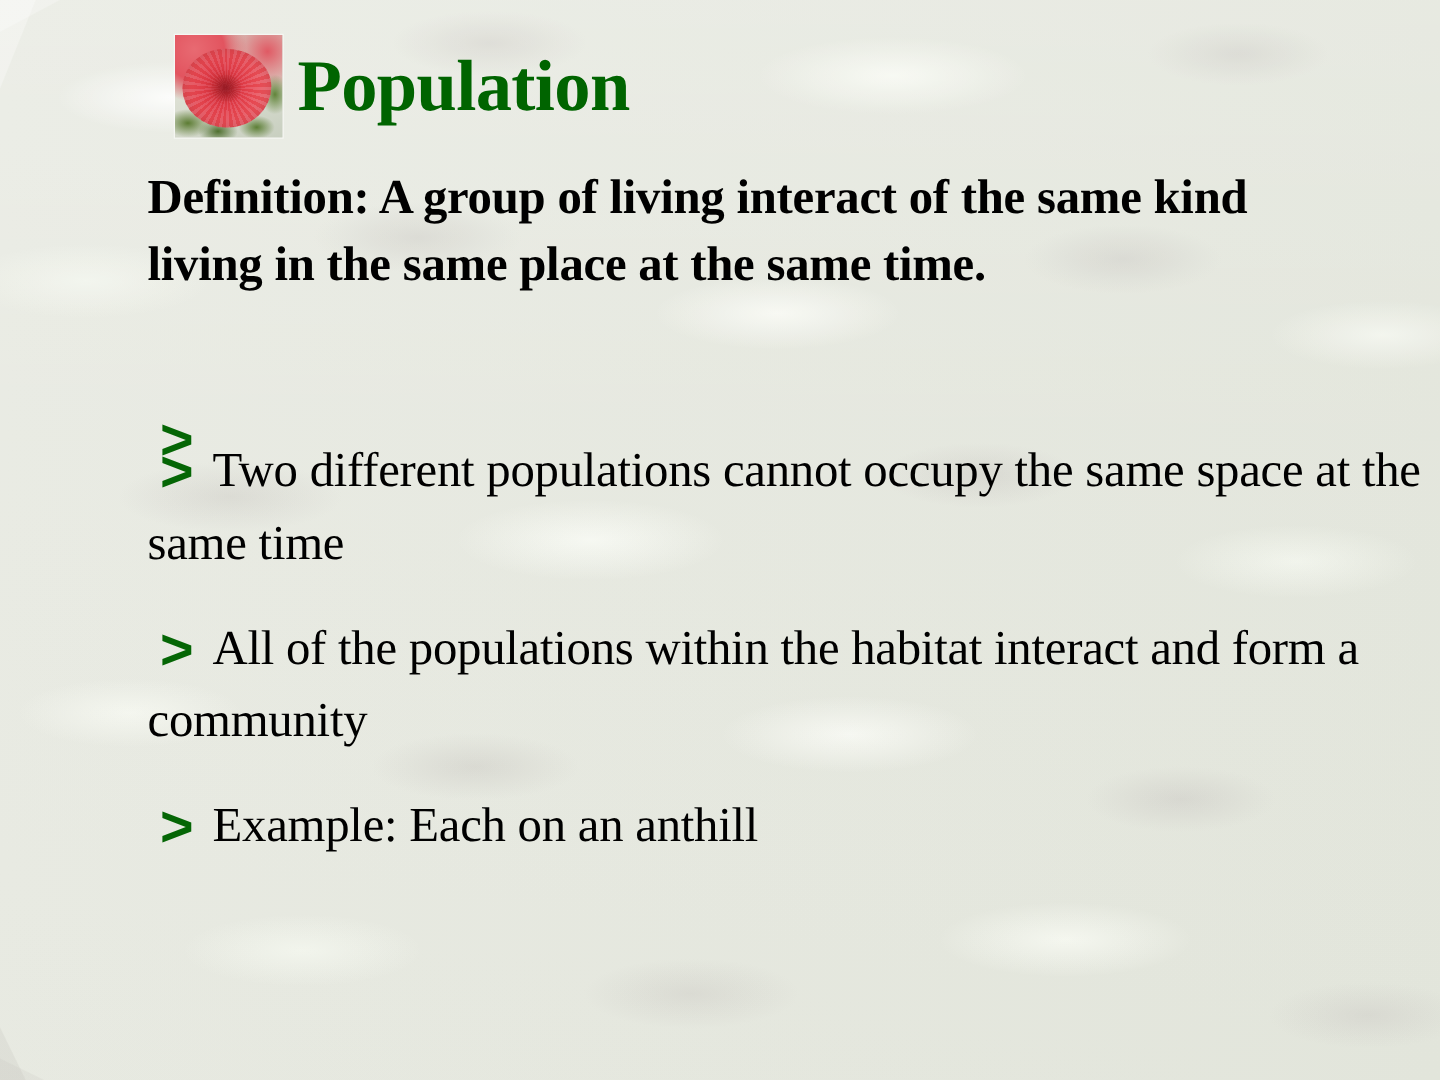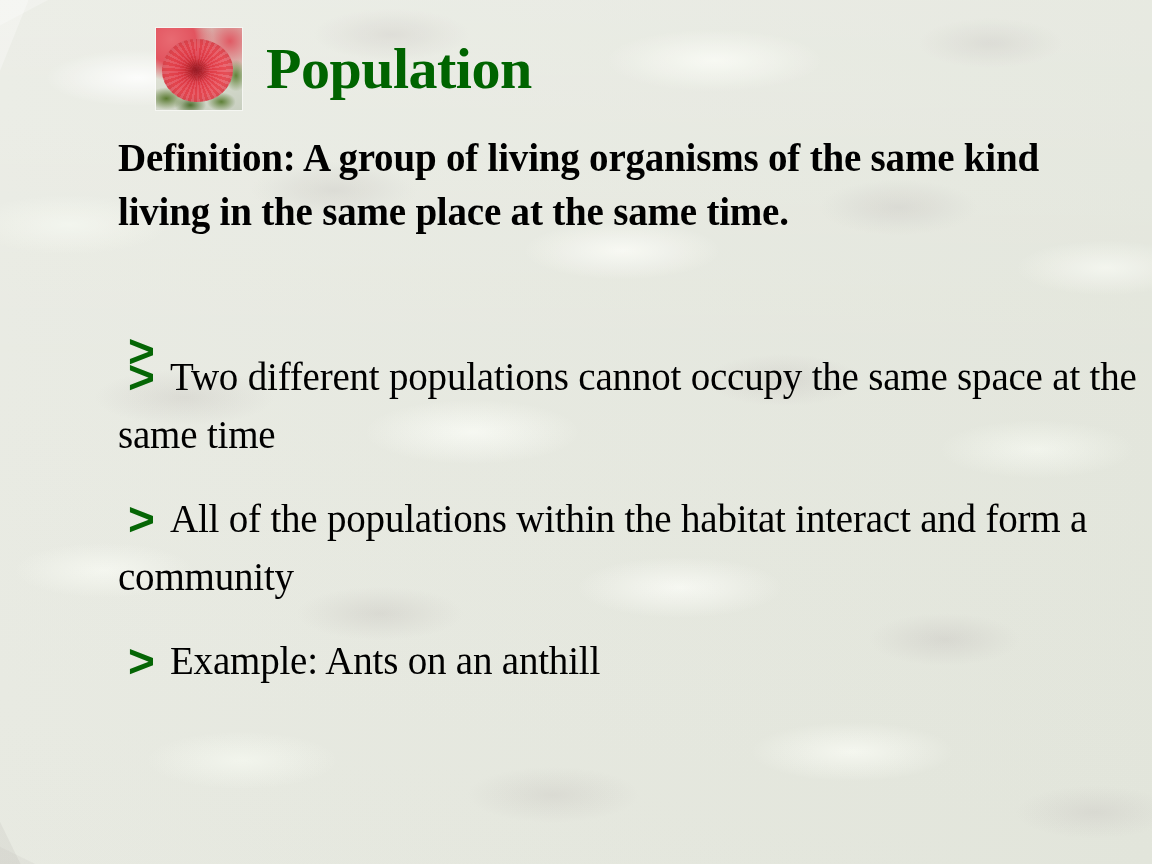--- a/index.html
+++ b/index.html
@@ -65,22 +65,21 @@
     pointer-events: none;
   }
 
   
   #title-row {
     position: absolute;
     left: 140px;
     top: 28px;
     display: flex;
     align-items: center;
-    gap: 24px;
-    margin-left: 16px;
+    gap: 12px;
   }
   #flower-image {
     width: 86px;
     height: 82px;
     flex: none;
     position: relative;
     overflow: hidden;
     background: #d9dcd1;
     box-shadow: 0 0 0 1px rgba(255,255,255,0.5);
   }
@@ -195,38 +194,38 @@
 
   <div id="title-row">
     <div id="flower-image">
       <div class="petal-bg"></div>
       <div class="leaves"></div>
       <div class="bloom"></div>
     </div>
     <div id="slide-title">Population</div>
   </div>
 
-  <div id="definition">Definition: A group of living organisms of the same kind living in the same place at the same time.</div>
+  <div id="definition">Definition: A group of living interact of the same kind living in the same place at the same time.</div>
 
   <div id="bullet-list">
 
     <div class="bullet-item">
       <span class="bullet-marker">&gt;</span>
     </div>
 
     <div class="bullet-item">
       <span class="bullet-marker">&gt;</span>
       <span>Two different populations cannot occupy the same space at the same time</span>
     </div>
 
     <div class="bullet-item">
       <span class="bullet-marker">&gt;</span>
       <span>All of the populations within the habitat interact and form a community</span>
     </div>
 
     <div class="bullet-item">
       <span class="bullet-marker">&gt;</span>
-      <span>Example: Ants on an anthill</span>
+      <span>Example: Each on an anthill</span>
     </div>
 
   </div>
 
 </div>
 
 </body></html>

